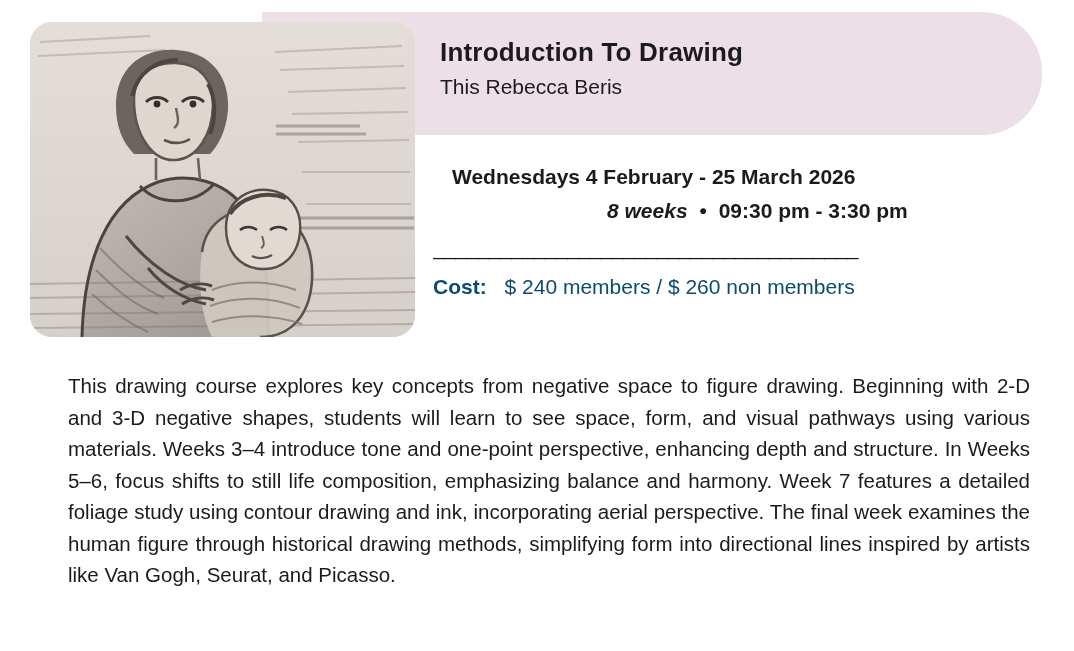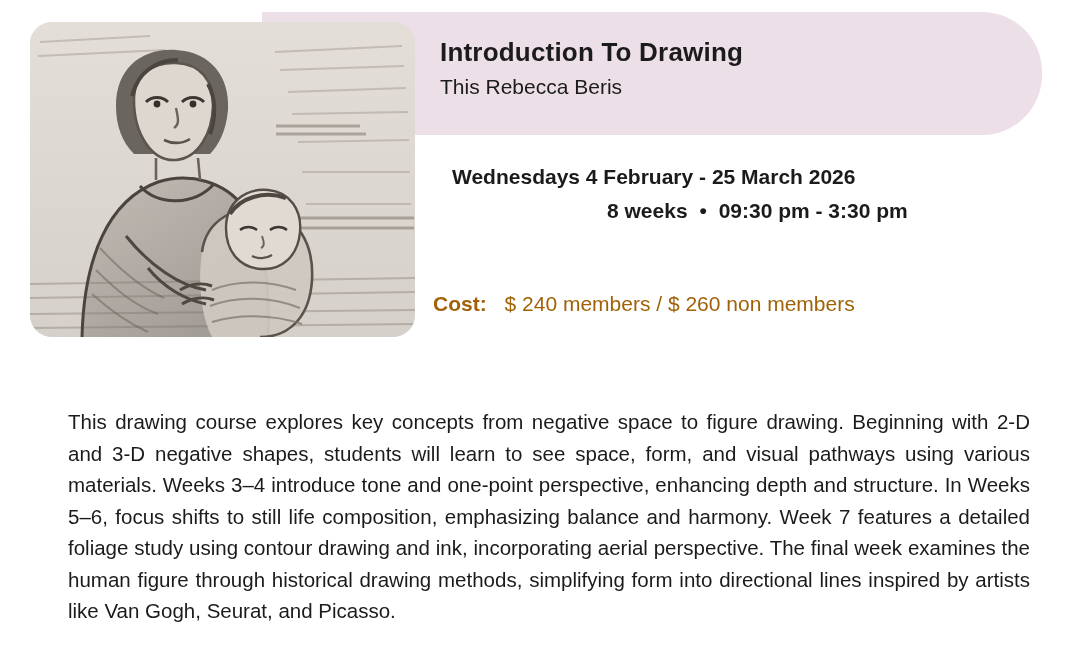--- a/index.html
+++ b/index.html
@@ -90,20 +90,21 @@
   .sched-line-2 {
     font-size: 21px;
     font-weight: bold;
     color: #1b1b1b;
     white-space: nowrap;
     line-height: 1.35;
     margin-top: 6px;
     padding-left: 155px;
   }
   .sched-weeks {
+    font-style: italic;
     font-weight: bold;
   }
   .sched-dot {
     display: inline-block;
     padding: 0 6px;
   }
 
   .divider {
     position: absolute;
     left: 433px;
@@ -113,44 +114,43 @@
     color: #1b1b1b;
     letter-spacing: -0.5px;
     overflow: hidden;
     white-space: nowrap;
     height: 28px;
   }
 
   .cost-row {
     position: absolute;
     left: 433px;
-    top: 292px;
-    font-size: 21px;
-    color: #a16207;
+    top: 275px;
+    font-size: 21px;
+    color: #0c4a6e;
     white-space: nowrap;
   }
   .cost-label {
     font-weight: bold;
     margin-right: 12px;
   }
   .cost-value {
     font-weight: normal;
   }
 
   
   .description {
     position: absolute;
     left: 68px;
     top: 370px;
     width: 962px;
     font-size: 20.5px;
     line-height: 31.5px;
     text-align: justify;
     color: #1b1b1b;
-    margin-top: 36px;
   }
 </style>
 </head>
 <body>
 
 <div class="page">
 
   <div class="header-band"></div>
 
   <div class="image-panel">
@@ -259,20 +259,21 @@
 
   <div class="schedule">
     <div class="sched-line-1">Wednesdays  4 February - 25 March 2026</div>
     <div class="sched-line-2">
       <span class="sched-weeks">8 weeks</span>
       <span class="sched-dot">•</span>
       <span>09:30 pm - 3:30 pm</span>
     </div>
   </div>
 
+  <div class="divider">______________________________________</div>
 
   <div class="cost-row">
     <span class="cost-label">Cost:</span>
     <span class="cost-value">$ 240 members  / $ 260 non members</span>
   </div>
 
   <div class="description">This drawing course explores key concepts from negative space to figure drawing. Beginning with 2-D and 3-D negative shapes, students will learn to see space, form, and visual pathways using various materials. Weeks 3–4 introduce tone and one-point perspective, enhancing depth and structure. In Weeks 5–6, focus shifts to still life composition, emphasizing balance and harmony. Week 7 features a detailed foliage study using contour drawing and ink, incorporating aerial perspective. The final week examines the human figure through historical drawing methods, simplifying form into directional lines inspired by artists like Van Gogh, Seurat, and Picasso.</div>
 
 </div>
 

